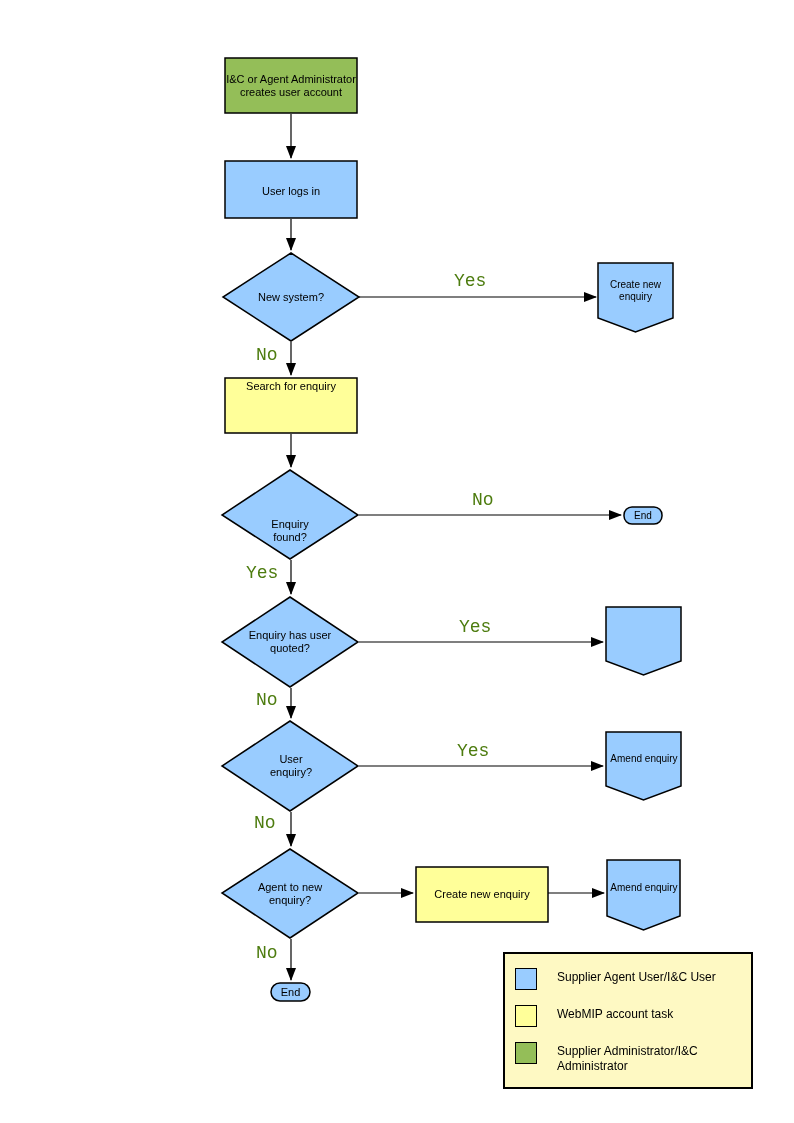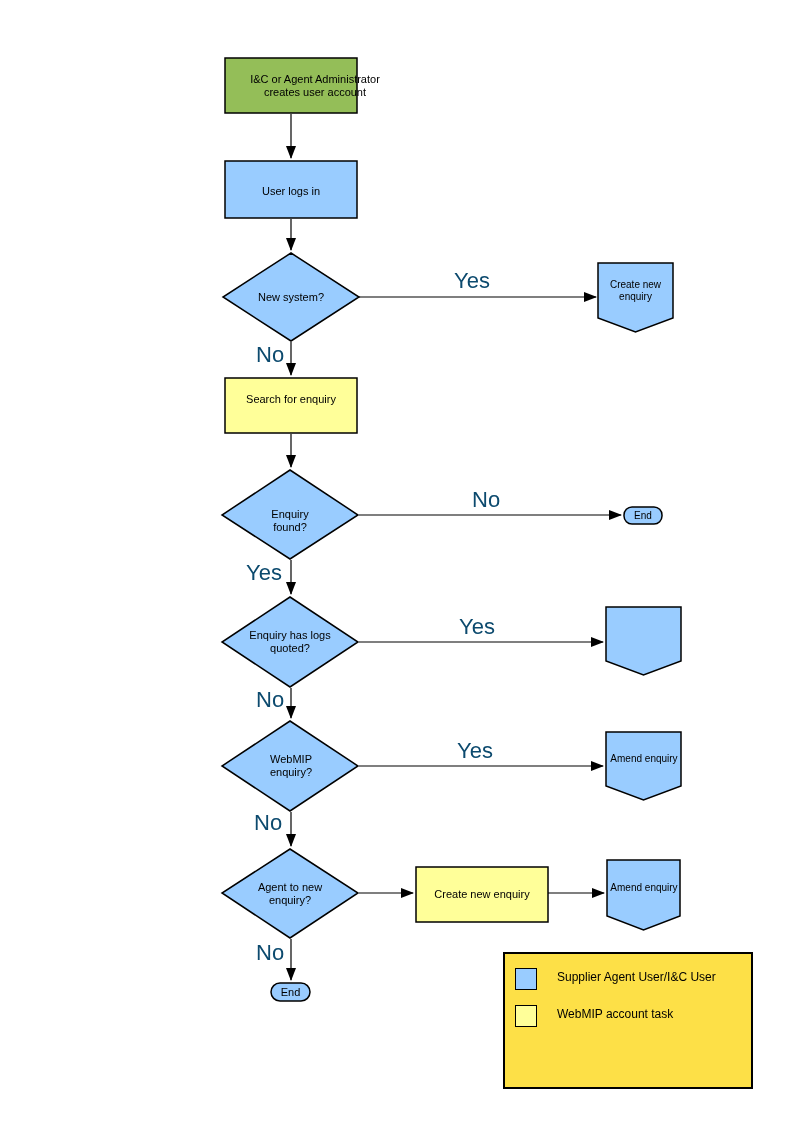--- a/index.html
+++ b/index.html
@@ -15,30 +15,31 @@
   .node-label{
     position:absolute;
     display:flex;align-items:center;justify-content:center;
     text-align:center;
     font-size:11px;line-height:13px;
     color:#000;
   }
   .node-label.small{font-size:10px;line-height:12px;}
   .edge-label{
     position:absolute;
-    font-size:22px;line-height:22px;
-    color:#0c4a6e;
+    font-size:18px;line-height:22px;
+    color:#4d7c0f;
     white-space:nowrap;
+    font-family:Liberation Mono, monospace;
   }
   .legend{
     position:absolute;
     left:503px;top:952px;
     width:236px;height:119px;
     border:2px solid #000;
-    background:#fde047;
+    background:#fef9c3;
     padding:14px 0 0 10px;
     box-sizing:content-box;
   }
   .legend-row{
     display:flex;align-items:flex-start;
     margin-bottom:15px;
   }
   .legend-swatch{
     width:20px;height:20px;
     border:1px solid #000;
@@ -92,29 +93,29 @@
       <polygon points="606,607 681,607 681,661 643.5,675 606,661" fill="#99CCFF"></polygon>
       <polygon points="290,721 358,766 290,811 222,766" fill="#99CCFF"></polygon>
       <polygon points="606,732 681,732 681,786 643.5,800 606,786" fill="#99CCFF"></polygon>
       <polygon points="290,849 358,893 290,938 222,893" fill="#99CCFF"></polygon>
       <rect x="416" y="867" width="132" height="55" fill="#FFFF99"></rect>
       <polygon points="607,860 680,860 680,916 643.5,930 607,916" fill="#99CCFF"></polygon>
       <rect x="271" y="983" width="39" height="18" rx="9" fill="#99CCFF"></rect>
     </g>
   </svg>
 
-  <div class="node-label" style="left:224px;top:58px;width:134px;height:55px;padding-left:24px;">I&amp;C or Agent Administrator creates user account</div>
+  <div class="node-label" style="left:224px;top:58px;width:134px;height:55px;">I&amp;C or Agent Administrator creates user account</div>
   <div class="node-label" style="left:224px;top:161px;width:134px;height:61px;">User logs in</div>
   <div class="node-label" style="left:223px;top:253px;width:136px;height:88px;">New system?</div>
   <div class="node-label small" style="left:598px;top:263px;width:75px;height:55px;">Create new enquiry</div>
-  <div class="node-label" style="left:224px;top:378px;width:134px;height:43px;">Search for enquiry</div>
-  <div class="node-label" style="left:255px;top:476px;width:70px;height:89px;">Enquiry found?</div>
+  <div class="node-label" style="left:224px;top:365px;width:134px;height:43px;">Search for enquiry</div>
+  <div class="node-label" style="left:255px;top:486px;width:70px;height:89px;">Enquiry found?</div>
   <div class="node-label small" style="left:624px;top:507px;width:38px;height:17px;">End</div>
-  <div class="node-label" style="left:245px;top:597px;width:90px;height:90px;">Enquiry has logs quoted?</div>
-  <div class="node-label" style="left:259px;top:721px;width:64px;height:90px;">WebMIP enquiry?</div>
+  <div class="node-label" style="left:245px;top:597px;width:90px;height:90px;">Enquiry has user quoted?</div>
+  <div class="node-label" style="left:259px;top:721px;width:64px;height:90px;">User enquiry?</div>
   <div class="node-label small" style="left:606px;top:732px;width:76px;height:54px;">Amend enquiry</div>
   <div class="node-label" style="left:250px;top:849px;width:80px;height:89px;">Agent to new enquiry?</div>
   <div class="node-label" style="left:416px;top:867px;width:132px;height:55px;">Create new enquiry</div>
   <div class="node-label small" style="left:607px;top:860px;width:74px;height:56px;">Amend enquiry</div>
   <div class="node-label" style="left:271px;top:983px;width:39px;height:18px;">End</div>
 
   <div class="edge-label" style="left:454px;top:270px;">Yes</div>
   <div class="edge-label" style="left:256px;top:344px;">No</div>
   <div class="edge-label" style="left:472px;top:489px;">No</div>
   <div class="edge-label" style="left:246px;top:562px;">Yes</div>
@@ -126,15 +127,19 @@
 
   <div class="legend">
     <div class="legend-row">
       <div class="legend-swatch" style="background-color: rgb(153, 204, 255);"></div>
       <div class="legend-label">Supplier Agent User/I&amp;C User</div>
     </div>
     <div class="legend-row">
       <div class="legend-swatch" style="background-color: rgb(255, 255, 153);"></div>
       <div class="legend-label">WebMIP account task</div>
     </div>
+    <div class="legend-row">
+      <div class="legend-swatch" style="background-color: rgb(148, 190, 88);"></div>
+      <div class="legend-label">Supplier Administrator/I&amp;C Administrator</div>
+    </div>
   </div>
 
 </div>
 
 </body></html>

